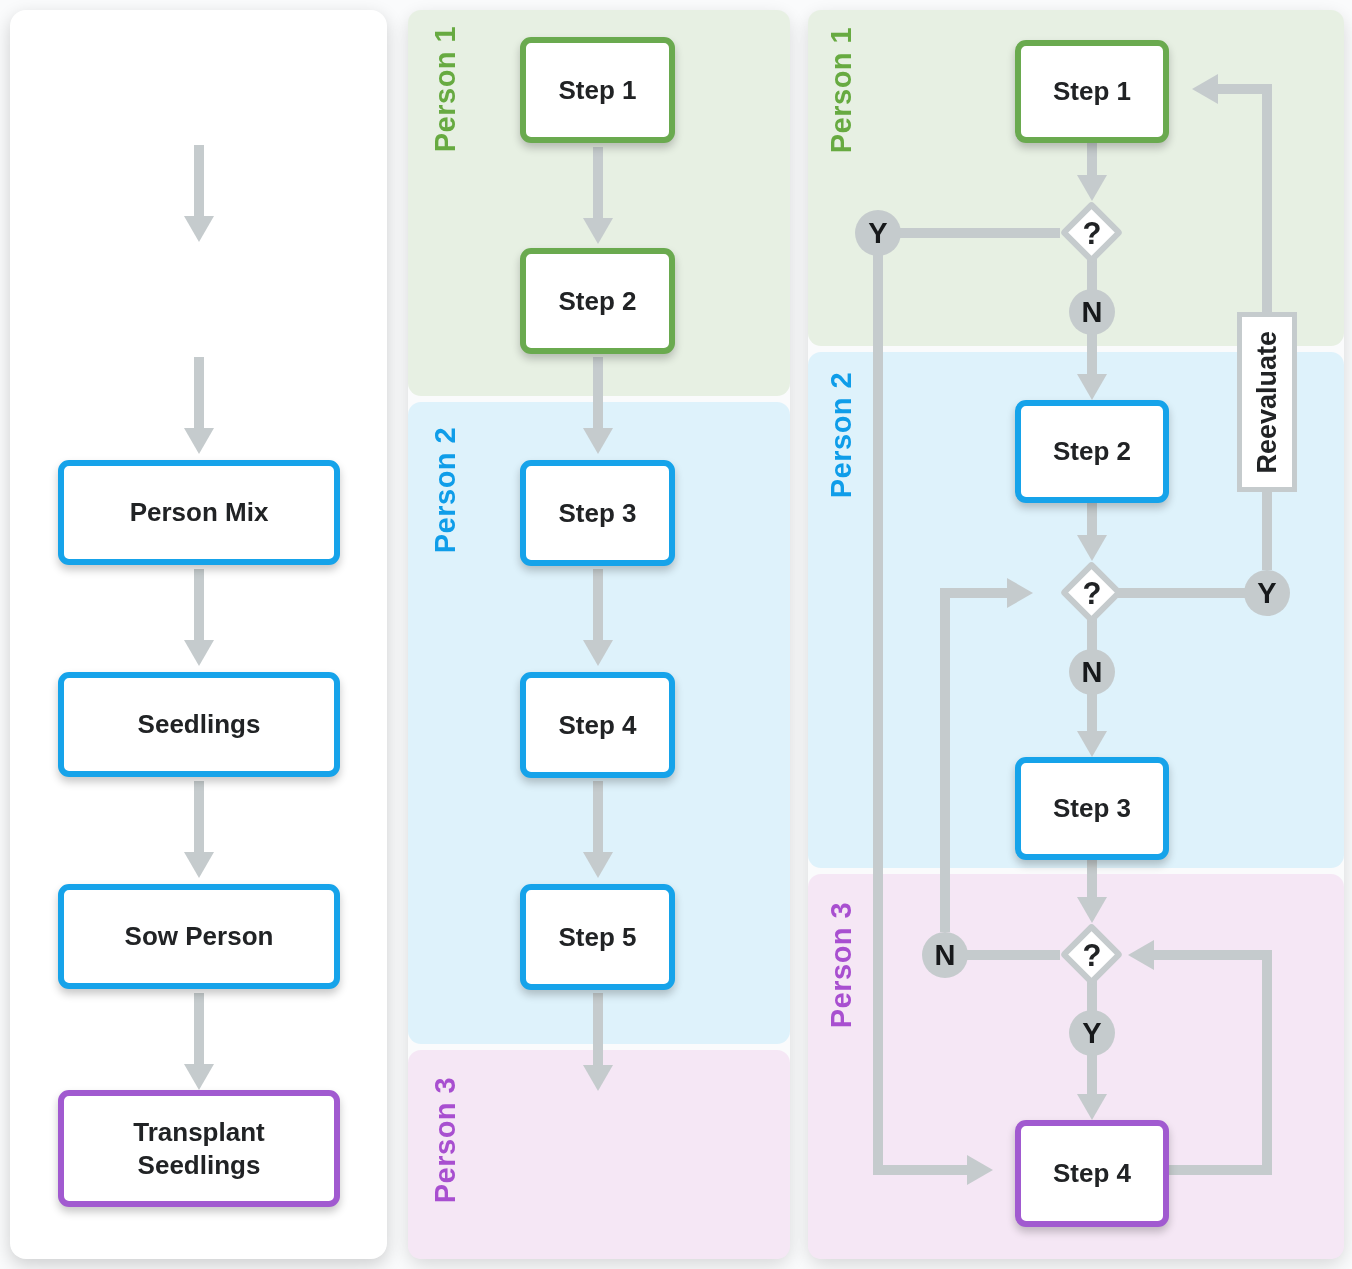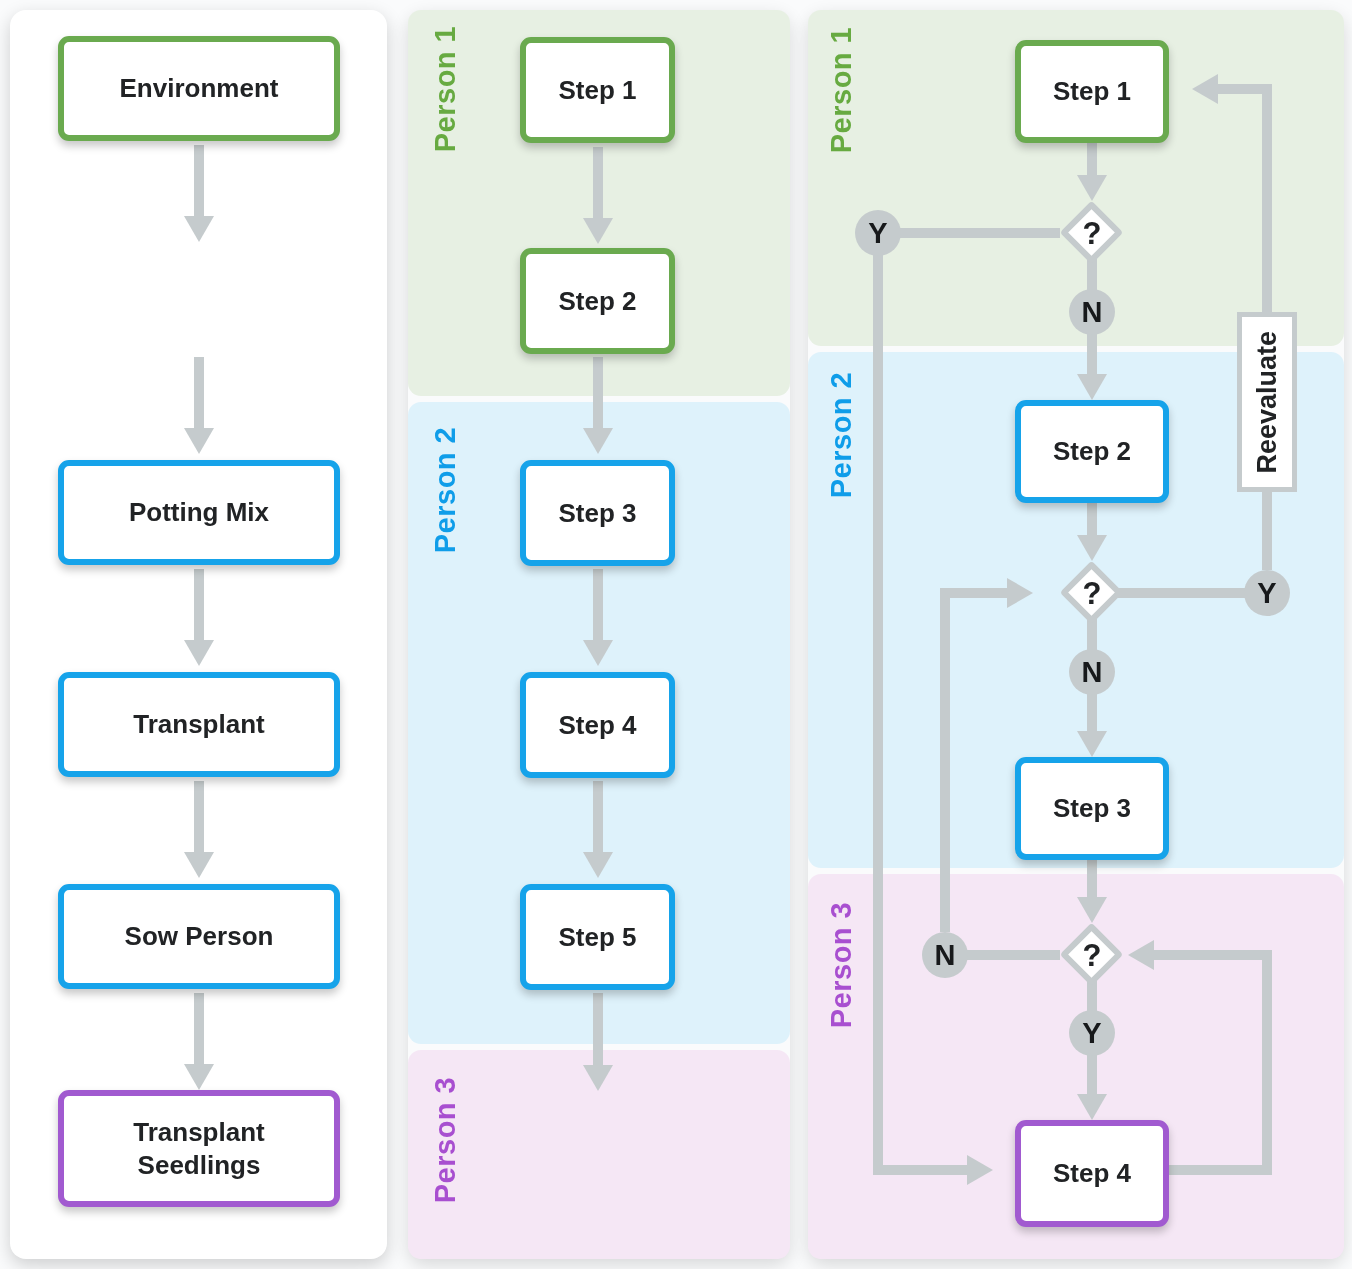--- a/index.html
+++ b/index.html
@@ -69,38 +69,37 @@
   .reeval span{
     writing-mode:vertical-rl;transform:rotate(180deg);font-weight:bold;font-size:27px;
     color:var(--text-dark);white-space:nowrap;
   }
 </style>
 </head>
 <body>
 
 <div id="panel-linear" class="panel" style="left:10px;top:10px;width:377px;height:1249px;">
 
-  <div class="box green" style="left:48px;top:26px;width:282px;height:105px;">Environment</div>
   <div class="varrow" style="left:174px;top:135px;height:97px;">
       <i class="vs"></i>
       <i class="vh"></i>
     </div>
 
   <div class="varrow" style="left:174px;top:347px;height:97px;">
       <i class="vs"></i>
       <i class="vh"></i>
     </div>
 
-  <div class="box blue" style="left:48px;top:450px;width:282px;height:105px;">Potting Mix</div>
+  <div class="box blue" style="left:48px;top:450px;width:282px;height:105px;">Person Mix</div>
   <div class="varrow" style="left:174px;top:559px;height:97px;">
       <i class="vs"></i>
       <i class="vh"></i>
     </div>
 
-  <div class="box blue" style="left:48px;top:662px;width:282px;height:105px;">Transplant</div>
+  <div class="box blue" style="left:48px;top:662px;width:282px;height:105px;">Seedlings</div>
   <div class="varrow" style="left:174px;top:771px;height:97px;">
       <i class="vs"></i>
       <i class="vh"></i>
     </div>
 
   <div class="box blue" style="left:48px;top:874px;width:282px;height:105px;">Sow Person</div>
   <div class="varrow" style="left:174px;top:983px;height:97px;">
       <i class="vs"></i>
       <i class="vh"></i>
     </div>

